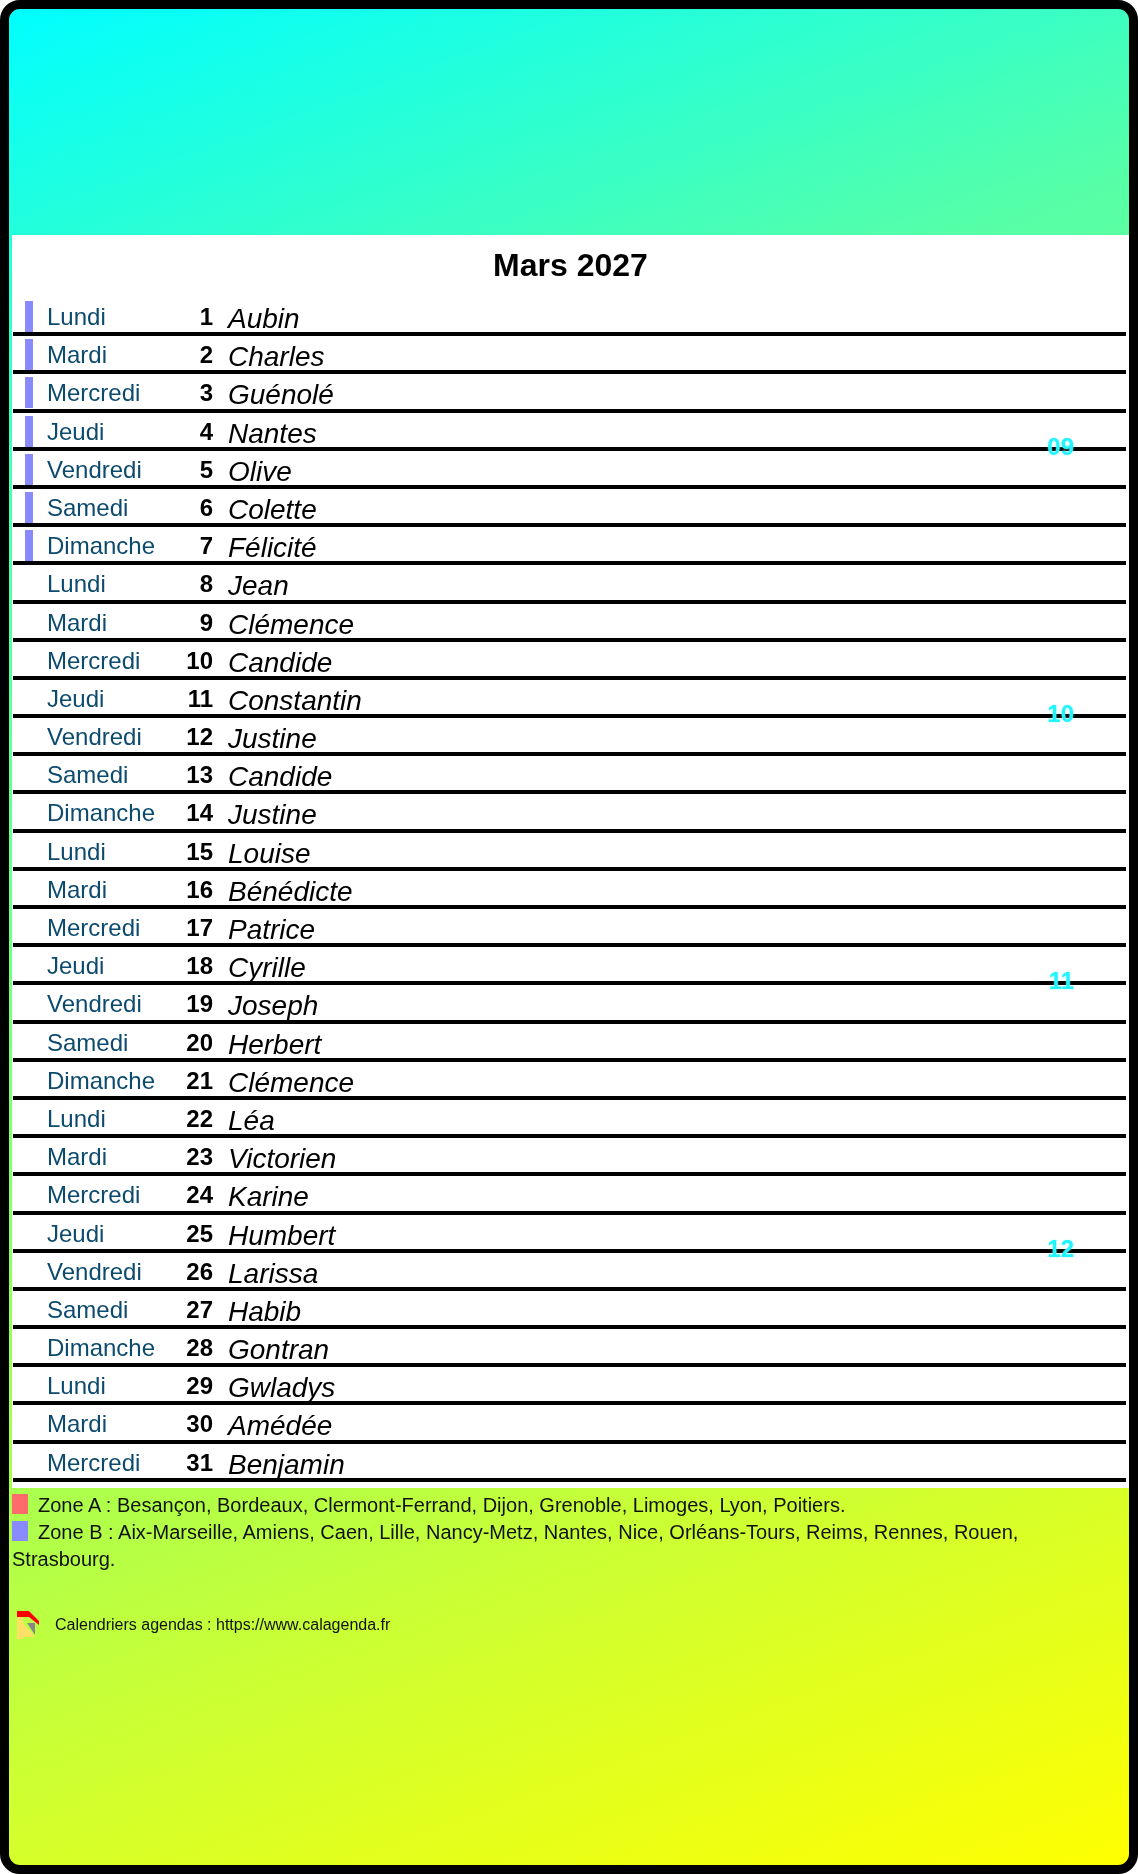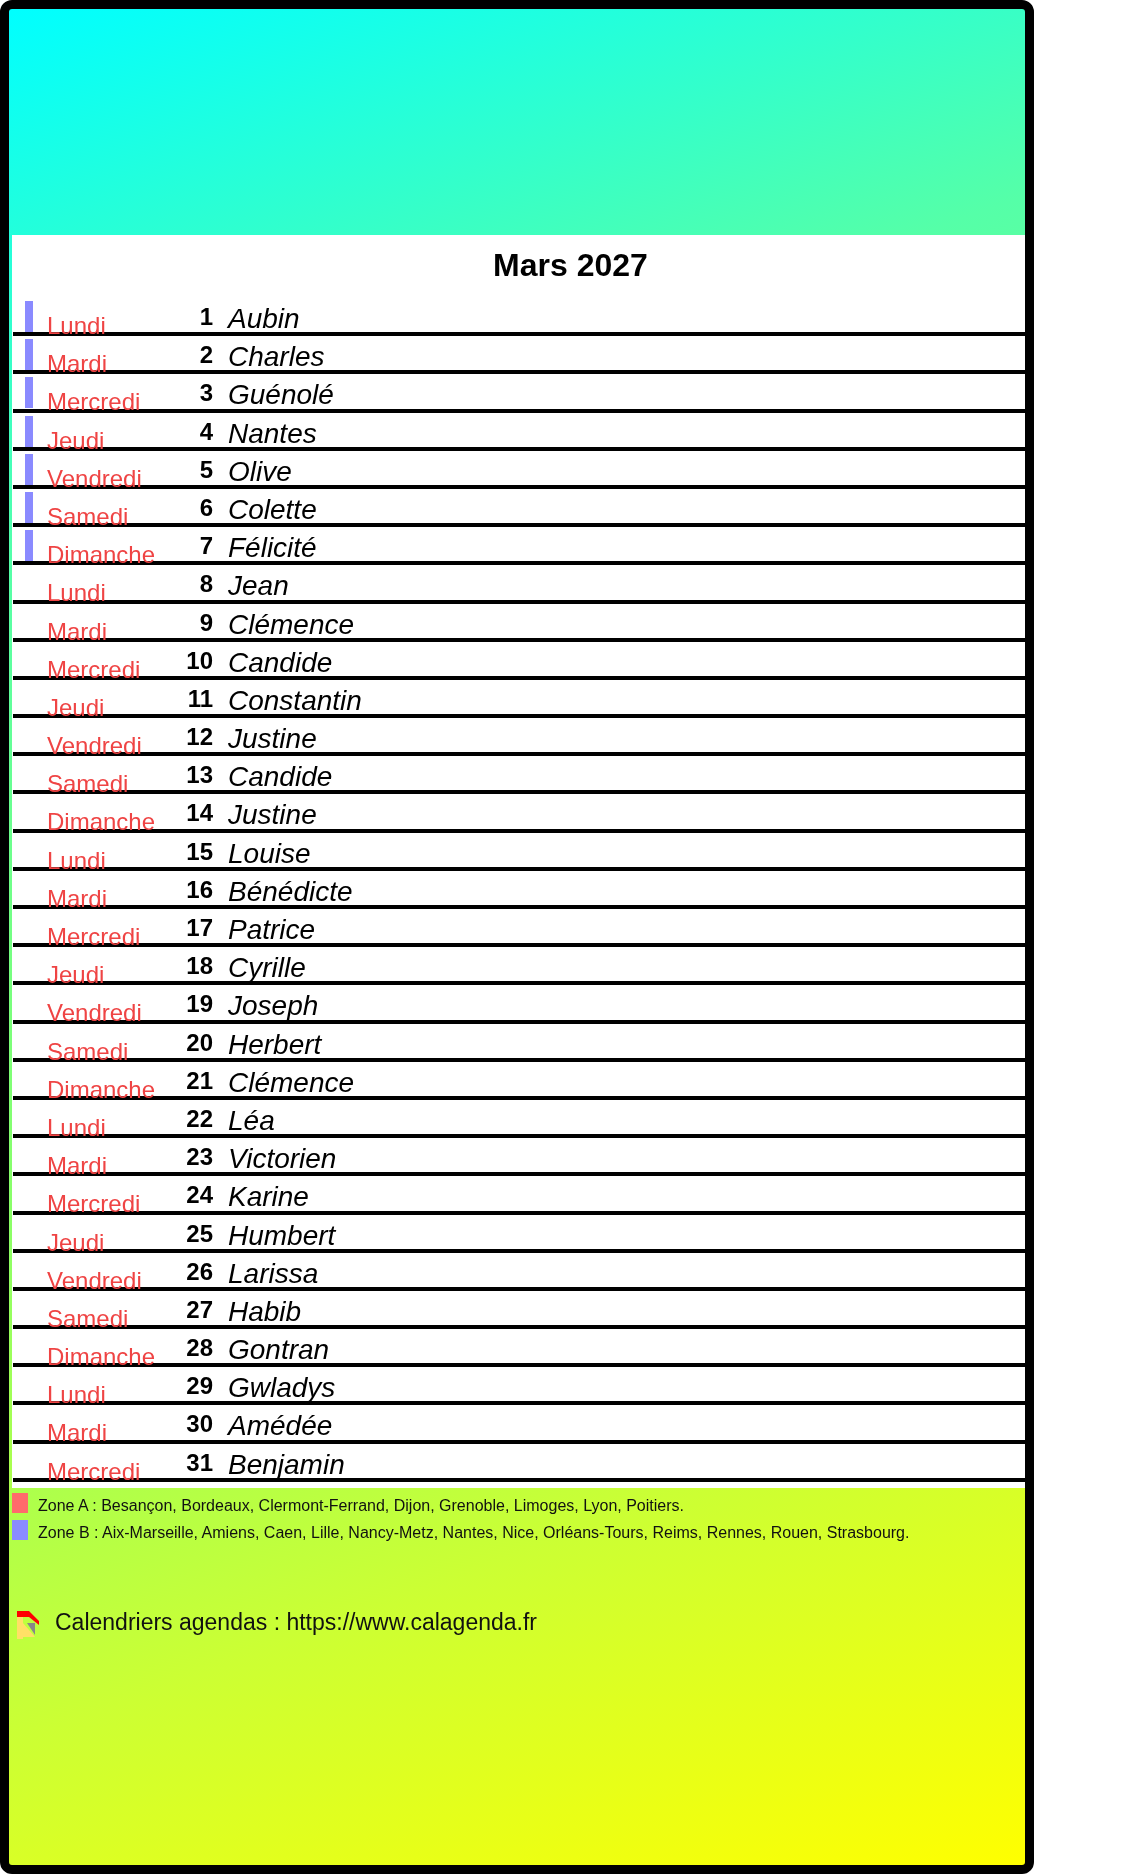--- a/index.html
+++ b/index.html
@@ -3,24 +3,24 @@
   <meta charset="utf-8">
   <style>
     html, body { margin: 0; padding: 0; }
     body {
       width: 1138px; height: 1874px; background: #ffffff;
       font-family: "Liberation Sans", sans-serif;
       position: relative; overflow: hidden;
     }
     .frame {
       position: absolute; left: 0; top: 0;
-      width: 1034px; height: 1874px;
+      width: 1138px; height: 1874px;
       box-sizing: border-box;
       border: 9px solid #000;
-      border-radius: 12px;
+      border-radius: 20px;
       background: linear-gradient(160deg, #00ffff 0%, #55ffa8 25%, #8cff66 55%, #ccff33 78%, #ffff00 100%);
       overflow: hidden;
     }
     .panel {
       position: absolute; left: 3px; top: 226px;
       width: 1117px; height: 1253px;
       background: #ffffff;
     }
     .title {
       position: absolute; left: 0; top: 12px; width: 100%;
@@ -30,47 +30,47 @@
     .row {
       position: relative; height: 38.2px; box-sizing: border-box;
       border-bottom: 4px solid #000;
       margin-left: 1px; margin-right: 3px;
     }
     .row .bar {
       position: absolute; left: 12px; top: 3px; width: 8px; height: 31px;
       background: #8a8aff;
     }
     .row .day {
-      position: absolute; left: 34px; top: 14px; font-size: 24px; color: #ef4444;
+      position: absolute; left: 34px; top: 5px; font-size: 24px; color: #0c4a6e;
     }
     .row .num {
       position: absolute; left: 150px; width: 50px; top: 5px;
       text-align: right; font-size: 24px; font-weight: bold; color: #000;
     }
     .row .saint {
       position: absolute; left: 215px; top: 5px; font-size: 28px;
       font-style: italic; color: #000;
     }
     .row .week {
       position: absolute; right: 52px; top: 20px; font-size: 24px;
       font-weight: bold; color: #22f4ff;
       text-shadow: 0 0 2px #9ff;
     }
     .legend {
       position: absolute; left: 3px; top: 1483px; width: 1110px;
-      font-size: 16px; color: #111; line-height: 27px;
+      font-size: 20px; color: #111; line-height: 27px;
     }
     .legend .swatch {
       display: inline-block; width: 16px; height: 20px; vertical-align: -2px;
       margin-right: 10px;
     }
     .legend .item { margin: 0; }
     .footer-link {
-      position: absolute; left: 6px; top: 1600px; font-size: 23px; color: #111;
-      display: flex; align-items: flex-start;
+      position: absolute; left: 6px; top: 1600px; font-size: 16px; color: #111;
+      display: flex; align-items: center;
     }
     .logo { width: 26px; height: 32px; position: relative; margin-right: 14px; }
   </style>
 </head>
 <body>
 
 <div class="frame">
   <div class="panel">
     <div class="title">Mars 2027</div>
     <div class="rows" id="rows">

